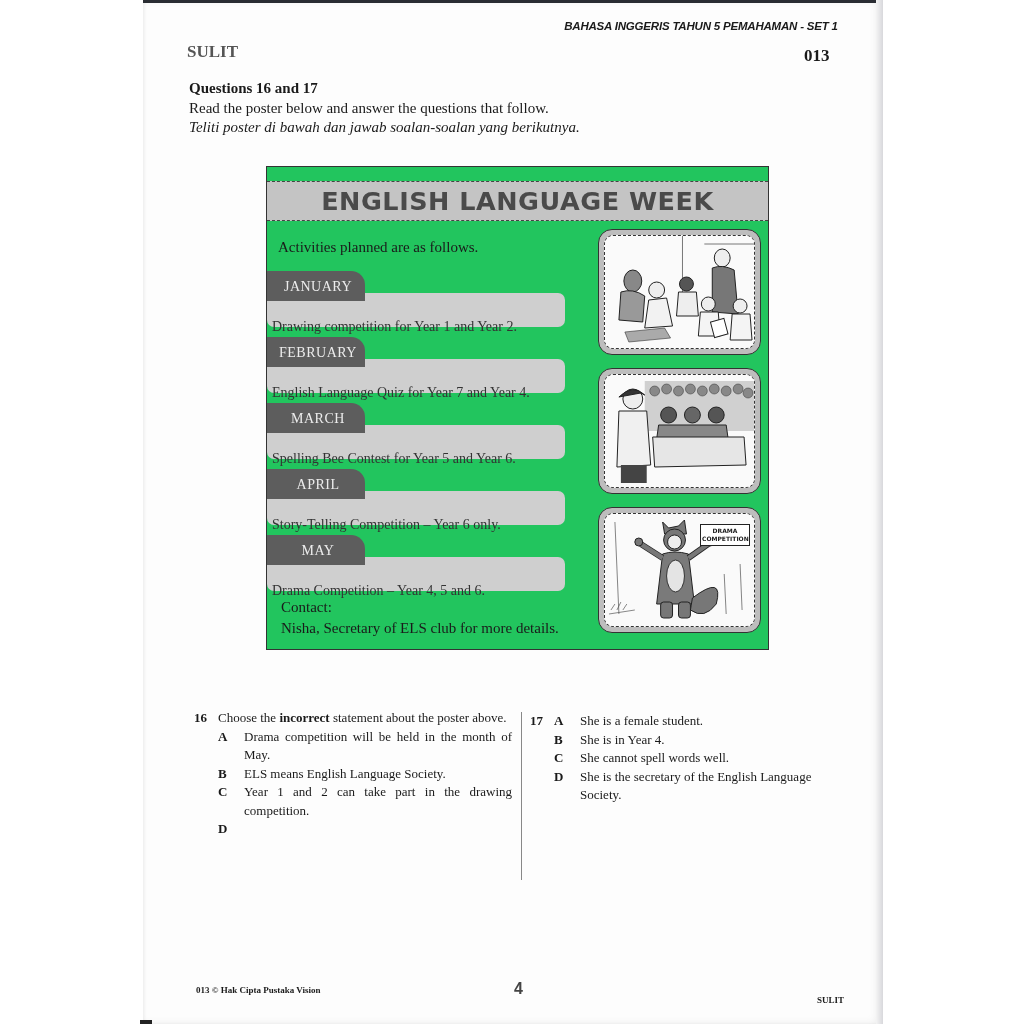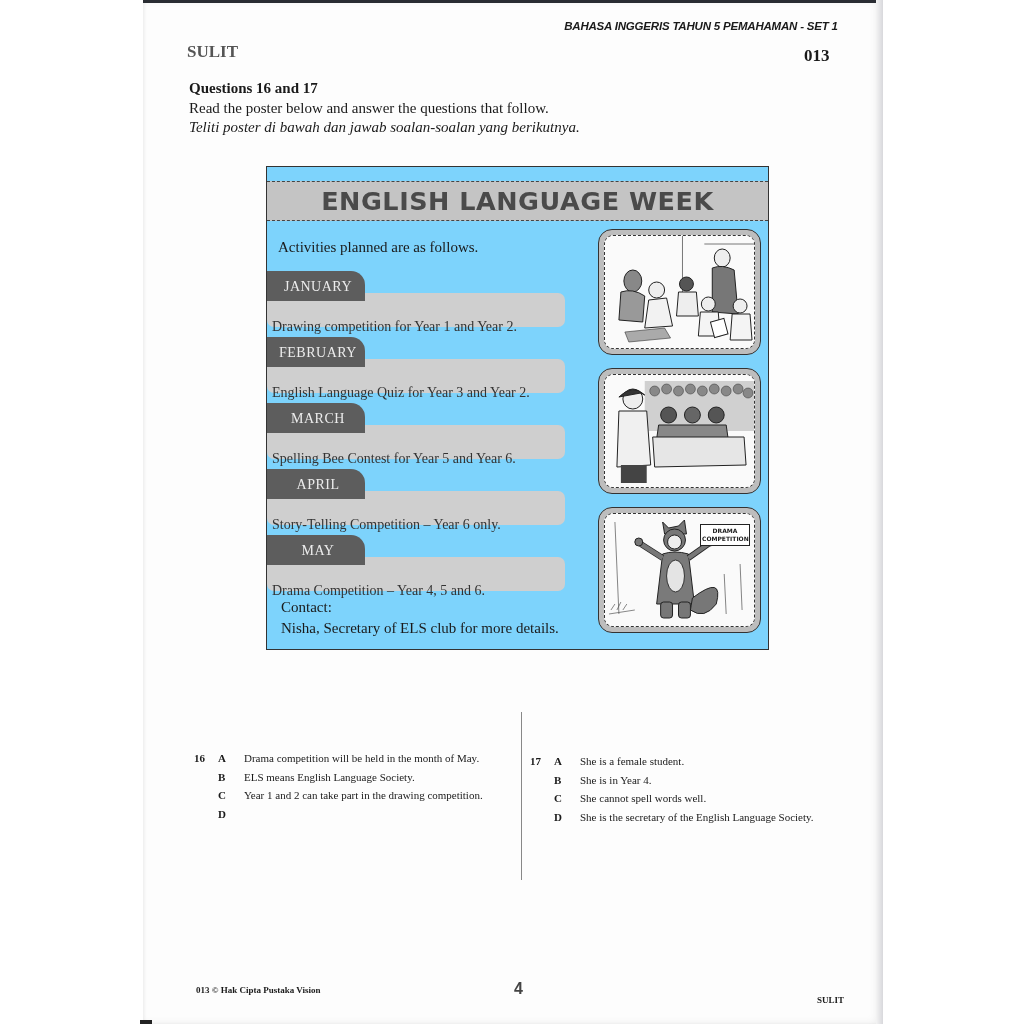--- a/index.html
+++ b/index.html
@@ -26,21 +26,21 @@
     }
     .hdr-sulit { left: 187px; top: 42px; font-weight: bold; font-size: 17px; color: #555; }
     .hdr-code { left: 804px; top: 46px; width: 64px; text-align: left; font-weight: bold; font-size: 17px; }
 
     .q-heading { left: 189px; top: 80px; font-weight: bold; font-size: 15px; }
     .q-instr { left: 189px; top: 100px; font-size: 15px; }
     .q-instr-ms { left: 189px; top: 119px; font-size: 15px; font-style: italic; }
 
     .poster {
       left: 266px; top: 166px; width: 503px; height: 484px;
-      border: 1.5px solid #333; background: #7dd3fc; box-sizing: border-box;
+      border: 1.5px solid #333; background: #22c55e; box-sizing: border-box;
     }
     .title-bar {
       position: absolute; left: 0; top: 14px; width: 100%; height: 38px;
       background: #c4c4c4; border-top: 1.5px dashed #444; border-bottom: 1.5px dashed #444;
       display: flex; align-items: center; justify-content: center;
     }
     .title-text {
       font-family: "DejaVu Sans", sans-serif; font-weight: bold; font-size: 25px; color: #4a4a4a;
       letter-spacing: 0.5px; transform: scaleX(1.02);
     }
@@ -72,21 +72,21 @@
       width: 100%; height: 100%; background: #fafafa; border: 1.5px dashed #333; border-radius: 9px;
       box-sizing: border-box; position: relative; overflow: hidden;
     }
     .pic-inner svg { position: absolute; left: 0; top: 0; width: 100%; height: 100%; }
     .drama-sign {
       position: absolute; right: 4px; top: 10px; width: 46px; padding: 2px 1px;
       background: #fff; border: 1px solid #222;
       font-family: "DejaVu Sans", sans-serif; font-weight: bold; font-size: 6px; line-height: 8px; text-align: center;
     }
 
-    .qcol { font-size: 11px; line-height: 18.5px; margin-top: 40px; }
+    .qcol { font-size: 13px; line-height: 18.5px; }
     .q16 { left: 194px; top: 709px; width: 318px; }
     .q17 { left: 530px; top: 712px; width: 318px; }
     .q-num { position: absolute; left: 0; top: 0; font-weight: bold; }
     .q-stem { margin-left: 24px; }
     .opt { position: relative; margin-left: 24px; padding-left: 26px; }
     .opt-letter { position: absolute; left: 0; top: 0; font-weight: bold; }
     .justify { text-align: justify; }
     .divider { left: 521px; top: 712px; width: 1px; height: 168px; background: #888; }
 
     .footer-copy { left: 196px; top: 985px; font-size: 9px; font-weight: bold; }
@@ -116,21 +116,21 @@
   <div class="intro">Activities planned are as follows.</div>
 
   <div class="month-block" style="top:104px;">
     <div class="month-bar"></div>
     <div class="month-tab">JANUARY</div>
     <div class="month-desc">Drawing competition for Year 1 and Year 2.</div>
   </div>
   <div class="month-block" style="top:170px;">
     <div class="month-bar"></div>
     <div class="month-tab">FEBRUARY</div>
-    <div class="month-desc">English Language Quiz for Year 3 and Year 2.</div>
+    <div class="month-desc">English Language Quiz for Year 7 and Year 4.</div>
   </div>
   <div class="month-block" style="top:236px;">
     <div class="month-bar"></div>
     <div class="month-tab">MARCH</div>
     <div class="month-desc">Spelling Bee Contest for Year 5 and Year 6.</div>
   </div>
   <div class="month-block" style="top:302px;text-decoration:underline;">
     <div class="month-bar"></div>
     <div class="month-tab">APRIL</div>
     <div class="month-desc">Story-Telling Competition – Year 6 only.</div>
@@ -222,20 +222,21 @@
       <div class="drama-sign">
         <div>DRAMA</div>
         <div>COMPETITION</div>
       </div>
     </div>
   </div>
 </div>
 
 <div class="abs qcol q16">
   <span class="q-num">16</span>
+  <div class="q-stem"><span>Choose the </span><b>incorrect</b><span> statement about the poster above.</span></div>
   <div class="opt justify">
     <span class="opt-letter">A</span>
     <span>Drama competition will be held in the month of May.</span>
   </div>
   <div class="opt">
     <span class="opt-letter">B</span>
     <span>ELS means English Language Society.</span>
   </div>
   <div class="opt justify">
     <span class="opt-letter">C</span>

